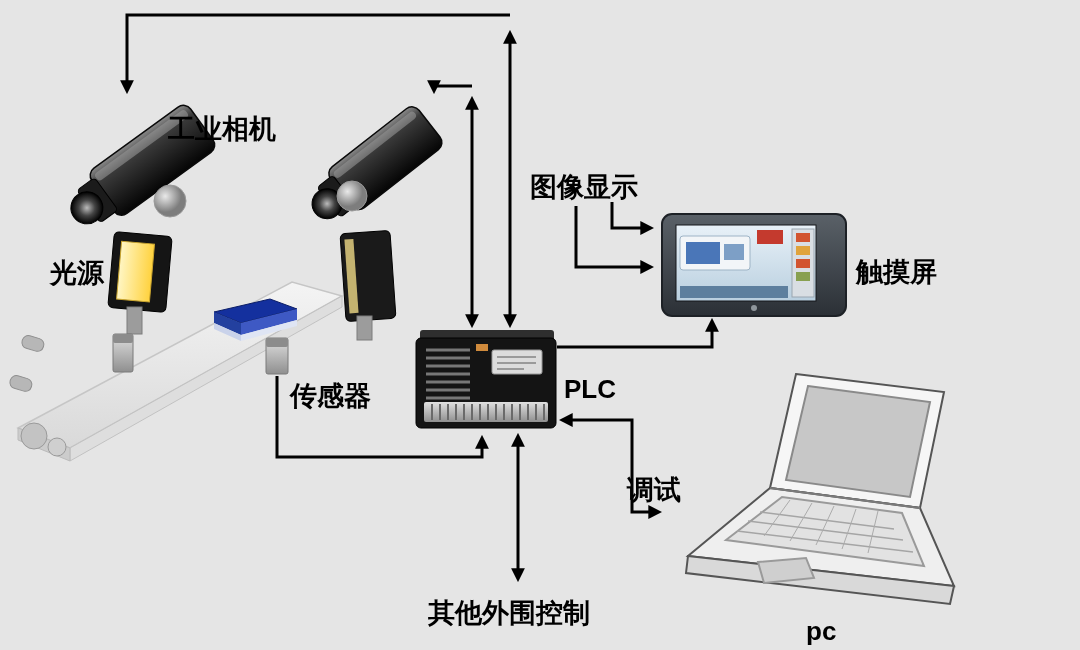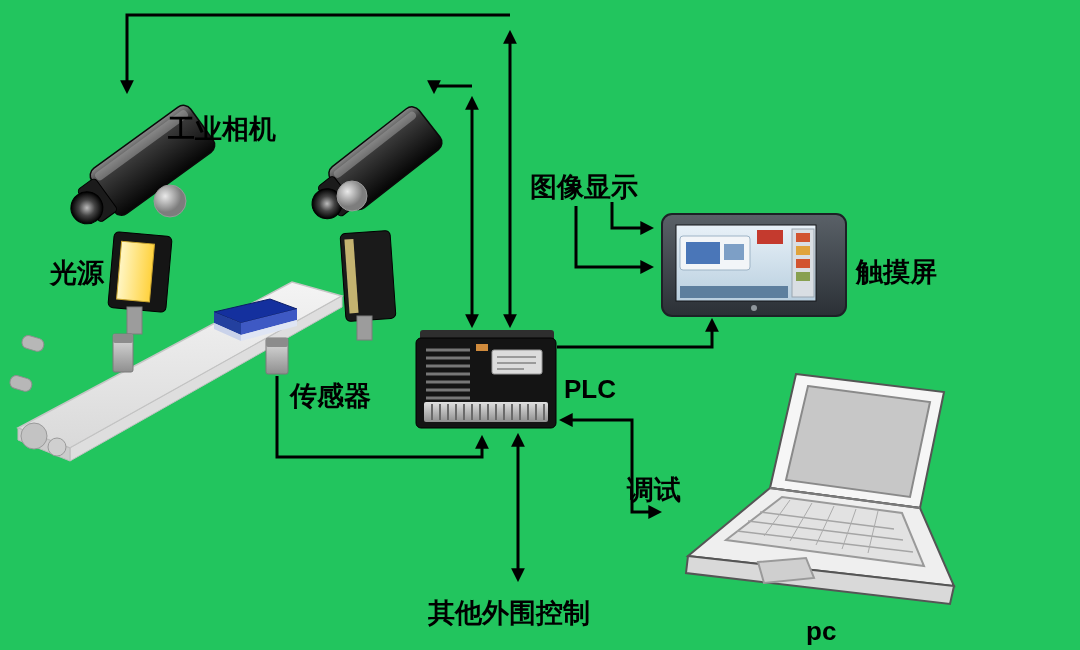--- a/index.html
+++ b/index.html
@@ -1,16 +1,16 @@
 <!DOCTYPE html>
 <html><head>
 <meta charset="utf-8">
 <style>
   html,body{margin:0;padding:0;background:#ffffff;}
-  .stage{position:relative;width:1080px;height:650px;background:#22c55e;overflow:hidden;}
+  .stage{position:relative;width:1080px;height:650px;background:#e5e5e5;overflow:hidden;}
   svg{display:block;}
   .lbl{font:700 27px "Liberation Sans", sans-serif;fill:#000;}
   .lbl-en{font:700 26px "Liberation Sans", sans-serif;fill:#000;}
   .wire{stroke:#000;stroke-width:3;fill:none;}
 </style>
 </head>
 <body>
 
 <div class="stage">
 <svg width="1080" height="650" viewBox="0 0 1080 650" xmlns="http://www.w3.org/2000/svg">

